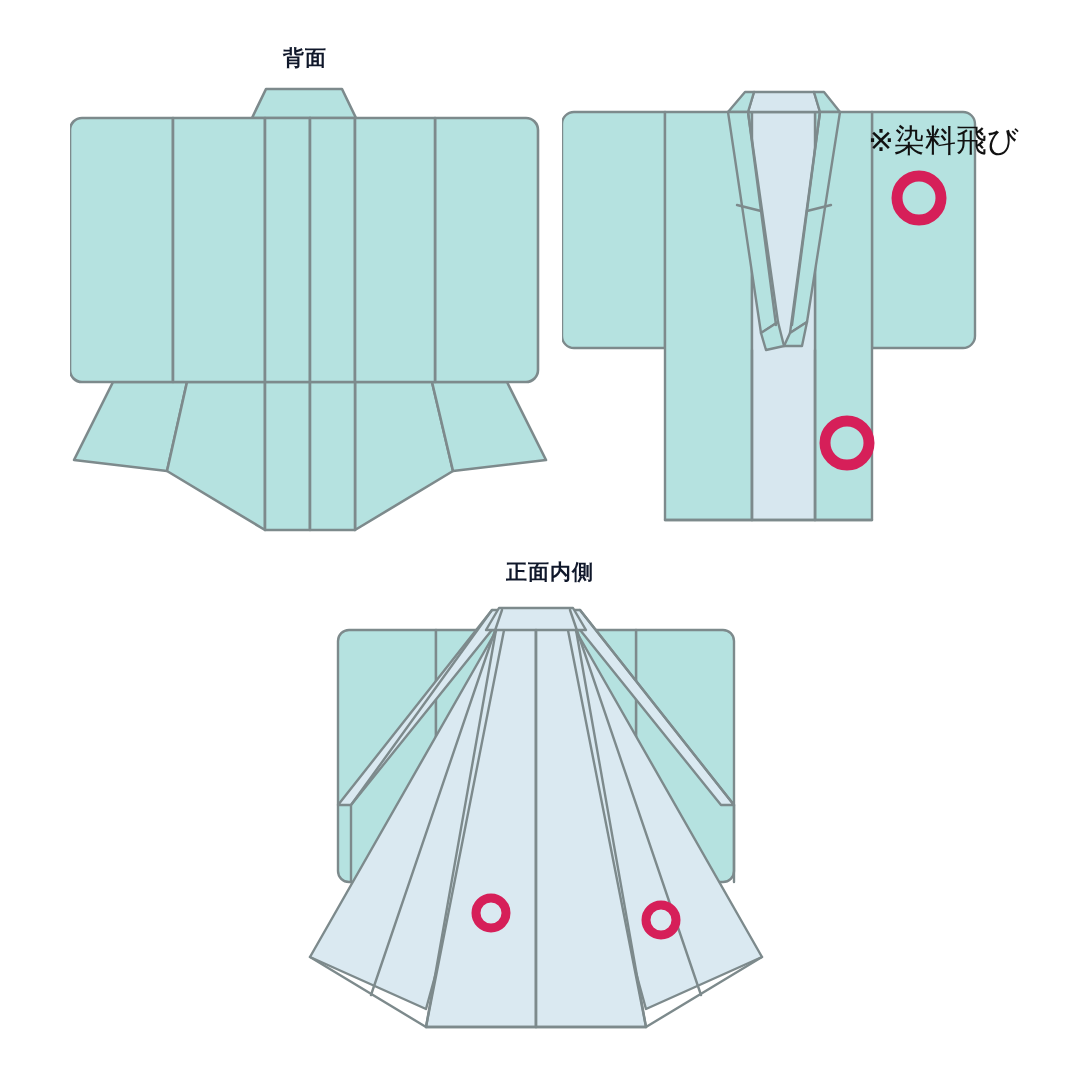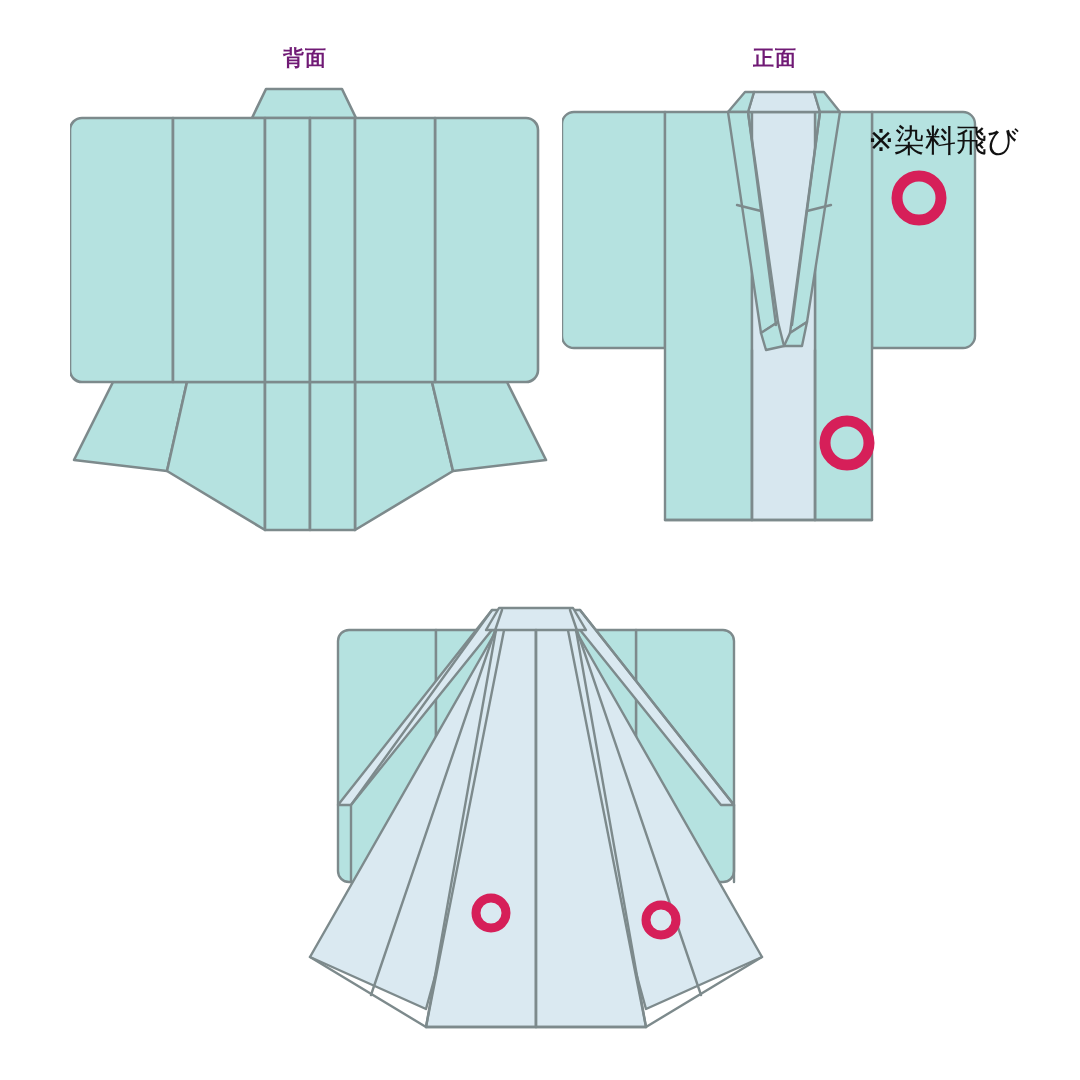--- a/index.html
+++ b/index.html
@@ -17,21 +17,21 @@
   }
   #stage {
     position: absolute;
     left: 0;
     top: 0;
     width: 1080px;
     height: 1080px;
   }
   .view-label {
     position: absolute;
-    color: #701a75;
+    color: #0f172a;
     font-size: 21px;
     font-weight: bold;
     letter-spacing: 1px;
     white-space: nowrap;
     text-align: center;
     font-family: "DejaVu Sans", "Liberation Sans", sans-serif;
   }
   .note-label {
     position: absolute;
     color: #111111;
@@ -155,17 +155,17 @@
       <path fill="none" d="M 274 13 L 405 398"></path>
 
       <path fill="none" d="M 14 360 L 130 430 L 350 430 L 466 360"></path>
     </g>
 
     <circle cx="195" cy="316" r="15" fill="none" stroke="#d61f59" stroke-width="9"></circle>
     <circle cx="365" cy="323" r="15" fill="none" stroke="#d61f59" stroke-width="9"></circle>
   </svg>
 
   <div class="view-label" id="label-back">背面</div>
-  <div class="view-label" id="label-front">正面</div>
+  <div class="view-label" id="label-inner">正面内側</div>
 
   <div class="note-label" id="note-dye">※染料飛び</div>
 
 </div>
 
 </body></html>

